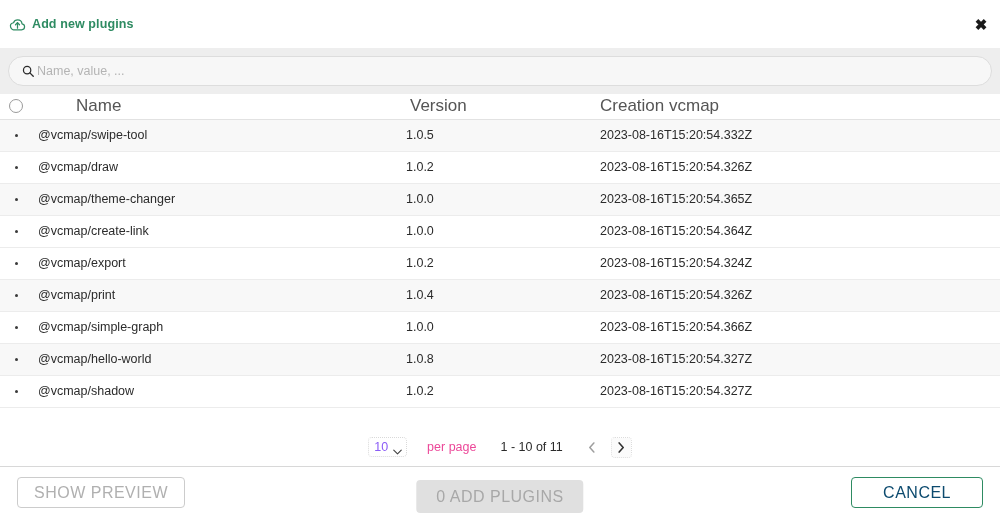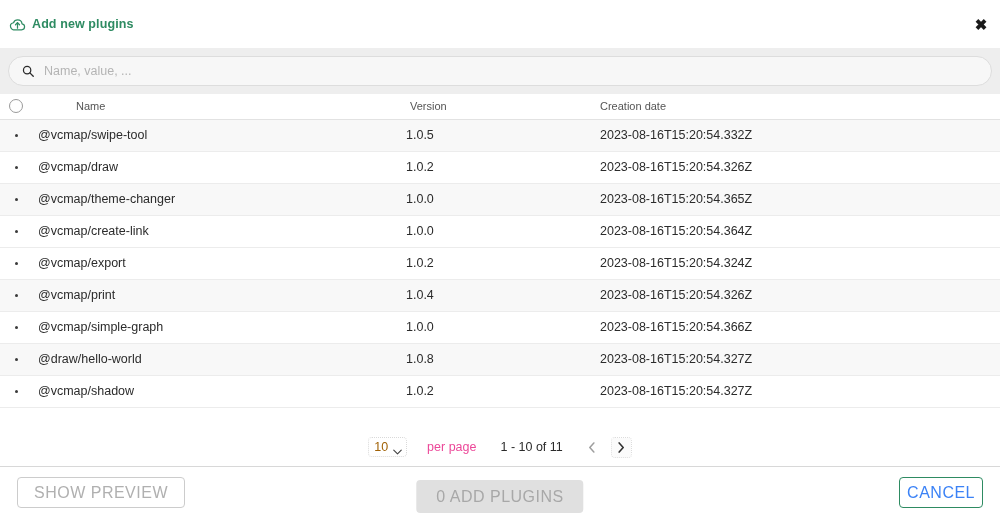--- a/index.html
+++ b/index.html
@@ -84,21 +84,21 @@
   .searchbox {
     flex: 1 1 auto;
     height: 30px;
     background: #f7f7f7;
     border: 1px solid #dddddd;
     border-radius: 16px;
     display: flex;
     align-items: center;
     padding: 0 12px;
     box-sizing: border-box;
-    gap: 9px;
+    gap: 2px;
   }
   .search-icon {
     width: 14px;
     height: 14px;
     flex: 0 0 auto;
     display: block;
   }
   .search-input {
     flex: 1 1 auto;
     border: none;
@@ -133,21 +133,21 @@
   .col-sel   { width: 38px; }
   .col-name  { width: 368px; }
   .col-ver   { width: 194px; }
   .col-date  { width: 400px; }
 
   thead tr {
     height: 25px;
     border-bottom: 1px solid #e2e2e2;
   }
   thead th {
-    font-size: 11px;
+    font-size: 17px;
     color: #555555;
     height: 25px;
     vertical-align: middle;
     padding-bottom: 1px;
   }
   thead th.c-name { padding-left: 38px; }
   thead th.c-ver  { padding-left: 4px; }
   thead th.c-date { padding-left: 0px; }
 
   .header-circle {
@@ -201,21 +201,21 @@
     padding-bottom: 2px;
   }
   .perpage-select {
     display: inline-flex;
     align-items: center;
     gap: 5px;
     padding: 2px 4px 2px 5px;
     border-radius: 3px;
     cursor: pointer;
     font-size: 12.5px;
-    color: #a16207;
+    color: #8b5cf6;
     outline: 1px dotted #d9d9d9;
     outline-offset: 0px;
   }
   .chev-down {
     width: 9px;
     height: 6px;
     display: block;
   }
   .perpage-label {
     margin-left: 21px;
@@ -283,22 +283,22 @@
     background: #e0e0e0;
     color: #a8a8a8;
     padding: 0 20px;
     height: 33px;
     cursor: default;
     margin-top: 8px;
   }
   .btn-cancel {
     margin-left: auto;
     border: 1px solid #2e8b62;
-    color: #3b82f6;
-    padding: 0 7px;
+    color: #0c4a6e;
+    padding: 0 31px;
   }
 </style>
 </head>
 <body>
 
 <div class="dialog">
 
   <div class="titlebar">
     <div class="title-left">
       <span class="cloud-icon">
@@ -333,21 +333,21 @@
           <col class="col-ver">
           <col class="col-date">
       </colgroup>
       <thead>
         <tr>
           <th>
             <div class="header-circle"></div>
           </th>
           <th class="c-name">Name</th>
           <th class="c-ver">Version</th>
-          <th class="c-date">Creation date</th>
+          <th class="c-date">Creation vcmap</th>
         </tr>
       </thead>
       <tbody id="tbody">
           <tr class="odd">
             <td class="c-sel">
               <div class="row-dot"></div>
             </td>
             <td class="c-name">@vcmap/swipe-tool</td>
             <td class="c-ver">1.0.5</td>
             <td class="c-date">2023-08-16T15:20:54.332Z</td>
@@ -397,21 +397,21 @@
               <div class="row-dot"></div>
             </td>
             <td class="c-name">@vcmap/simple-graph</td>
             <td class="c-ver">1.0.0</td>
             <td class="c-date">2023-08-16T15:20:54.366Z</td>
           </tr>
           <tr class="odd">
             <td class="c-sel">
               <div class="row-dot"></div>
             </td>
-            <td class="c-name">@draw/hello-world</td>
+            <td class="c-name">@vcmap/hello-world</td>
             <td class="c-ver">1.0.8</td>
             <td class="c-date">2023-08-16T15:20:54.327Z</td>
           </tr>
           <tr class="even">
             <td class="c-sel">
               <div class="row-dot"></div>
             </td>
             <td class="c-name">@vcmap/shadow</td>
             <td class="c-ver">1.0.2</td>
             <td class="c-date">2023-08-16T15:20:54.327Z</td>

